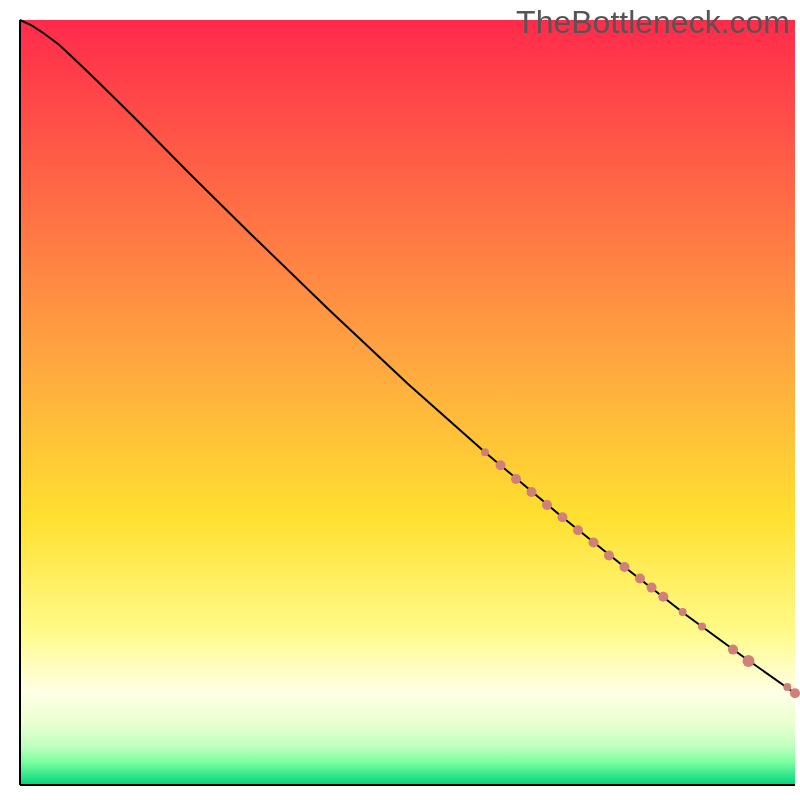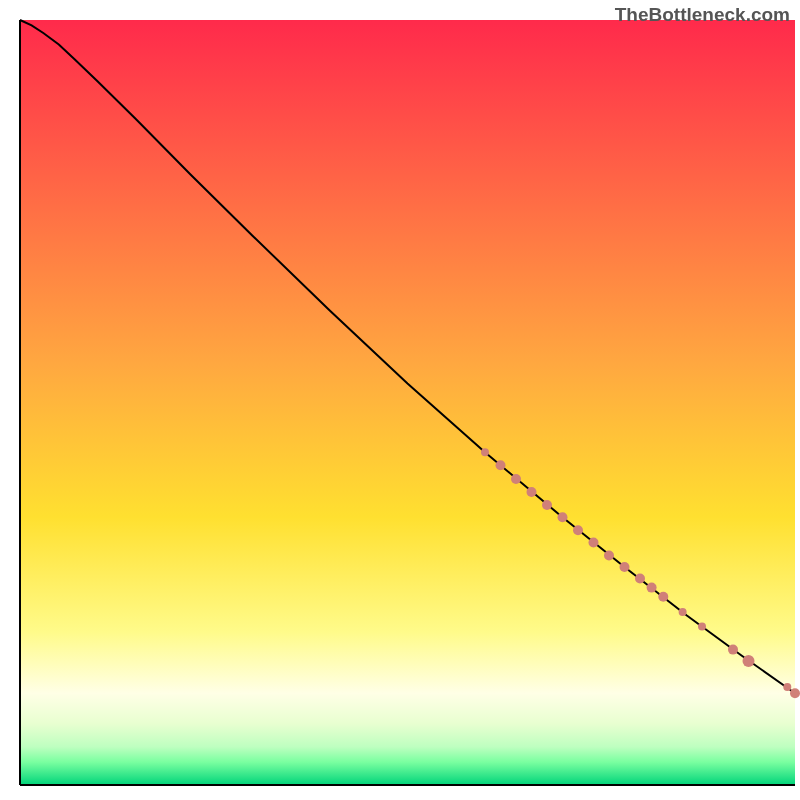--- a/index.html
+++ b/index.html
@@ -13,22 +13,22 @@
   }
   .frame {
     position: relative;
     width: 800px;
     height: 800px;
   }
   .watermark {
     position: absolute;
     top: 4px;
     right: 10px;
-    font-size: 19px;
-    font-weight: bold;
+    font-size: 32px;
+    font-weight: normal;
     color: #555;
     z-index: 10;
   }
   svg {
     display: block;
   }
 </style>
 </head>
 <body>
 

